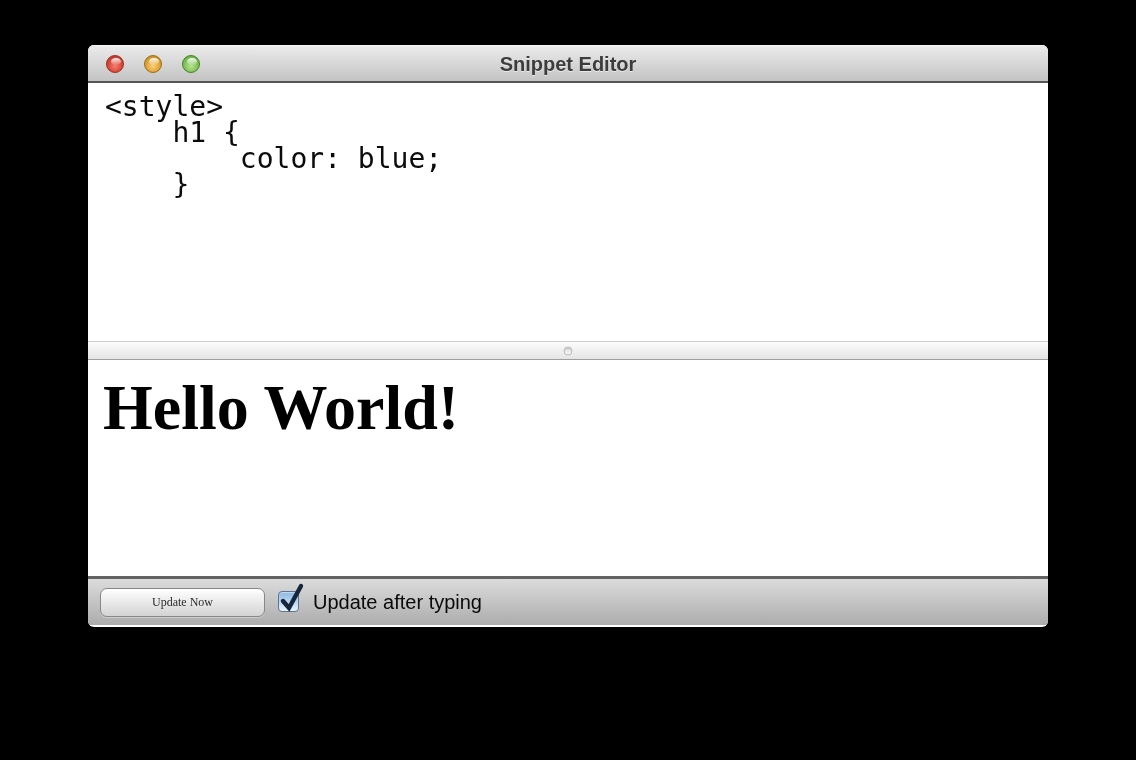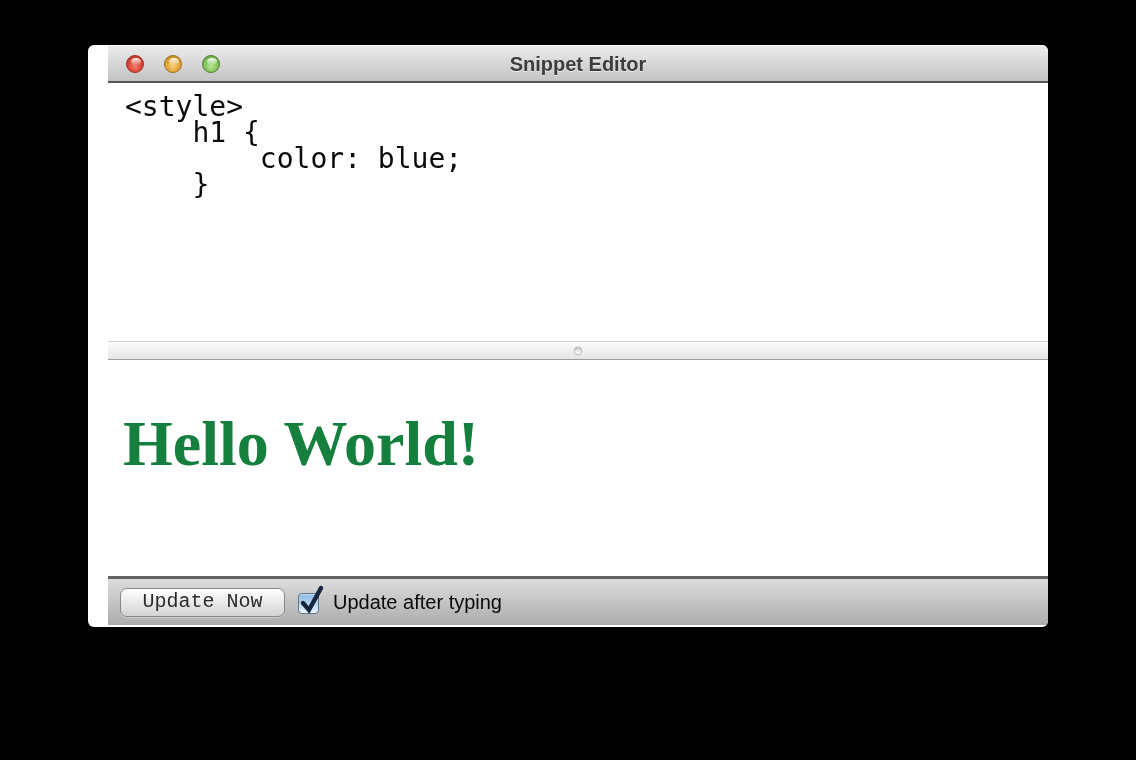--- a/index.html
+++ b/index.html
@@ -13,21 +13,20 @@
 
   
   .window {
     position: absolute;
     left: 88px; top: 45px;
     width: 960px; height: 582px;
     border-radius: 6px;
     background: #fff;
     box-shadow: 0 18px 50px 8px rgba(0,0,0,0.95);
     overflow: hidden;
-    padding-left: 20px;
   }
 
   
   .titlebar {
     height: 38px;
     background: linear-gradient(#ececec, #c3c3c3);
     border-bottom: 2px solid #555;
     position: relative;
     box-shadow: inset 0 1px 0 rgba(255,255,255,0.6);
   }
@@ -126,31 +125,31 @@
     background: linear-gradient(#dcdcdc, #acacac);
     display: flex;
     align-items: center;
     padding-left: 12px;
   }
   .update-btn {
     width: 165px; height: 29px;
     border: 1px solid #878787;
     border-radius: 7px;
     background: linear-gradient(#ffffff, #d3d3d3);
-    font-family: Liberation Mono, monospace;
-    font-size: 20px;
+    font-family: Liberation Serif, serif;
+    font-size: 12px;
     color: #2b2b2b;
     text-align: center;
     line-height: 26px;
     box-shadow: 0 1px 0 rgba(255,255,255,0.35);
     cursor: default;
   }
   .checkbox-wrap {
     display: flex;
-    align-items: flex-end;
+    align-items: flex-start;
     margin-left: 13px;
   }
   .cbox {
     width: 21px; height: 21px;
     border: 1px solid #5f7490;
     border-radius: 4px;
     background: linear-gradient(#8db8e1 0%, #b9d9f4 55%, #e9f4fd 100%);
     position: relative;
     box-shadow: inset 0 1px 1px rgba(255,255,255,0.5);
   }
@@ -185,21 +184,21 @@
     <div class="code-line">        color: blue;</div>
     <div class="code-line">    }</div>
     <div class="code-line"></div>
   </div>
 
   <div class="splitter">
     <div class="dimple"></div>
   </div>
 
   <div class="preview-pane">
-    <h1 style="color: #15803d; margin-top: 36px;">Hello World!</h1>
+    <h1 style="color: #000000;">Hello World!</h1>
   </div>
 
   <div class="bottom-bar">
     <div class="update-btn">Update Now</div>
     <div class="checkbox-wrap">
       <div class="cbox">
         <svg width="26" height="30" viewBox="0 0 26 30" style="display: block;">
           <path d="M4 19 L10 26 L22 4" fill="none" stroke="#17253d" stroke-width="4.4" stroke-linecap="round" stroke-linejoin="miter"></path>
         </svg>
       </div>

